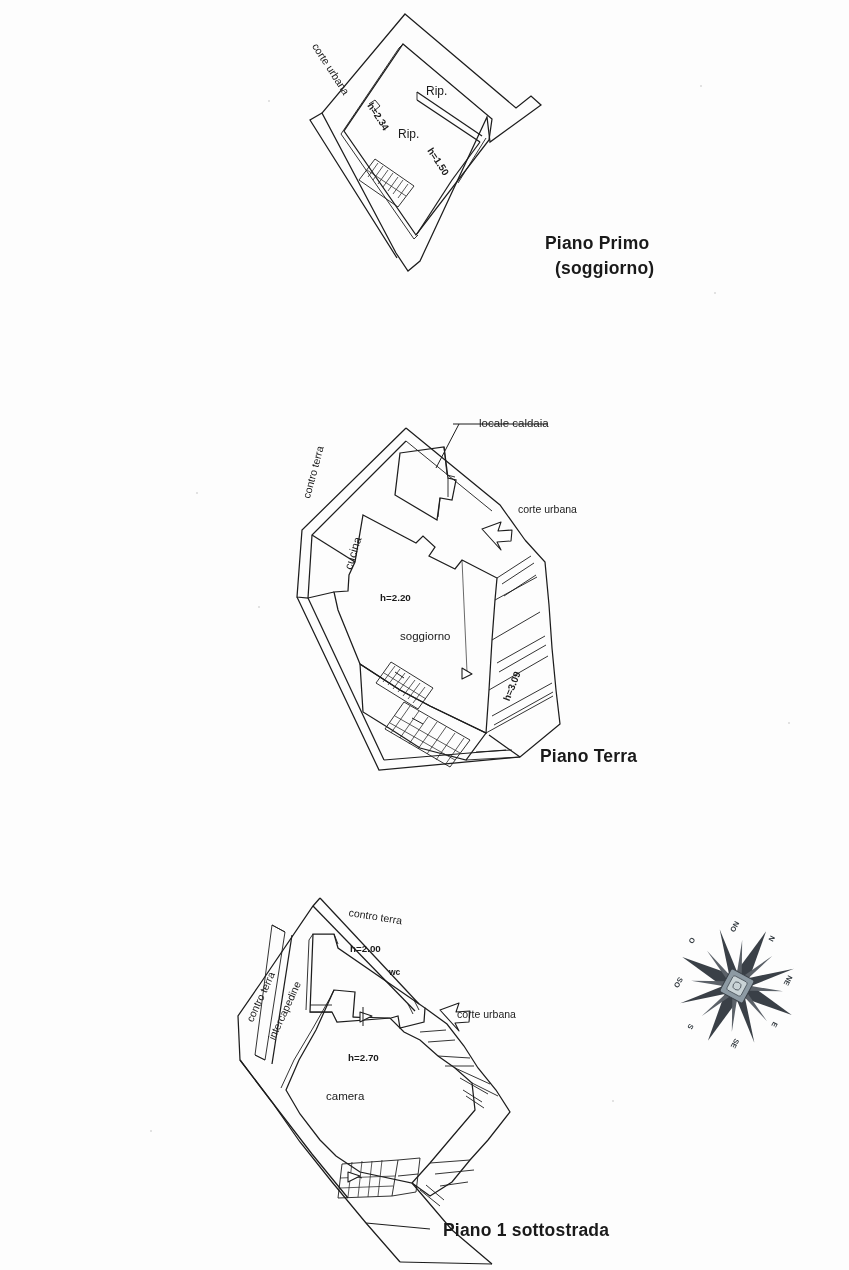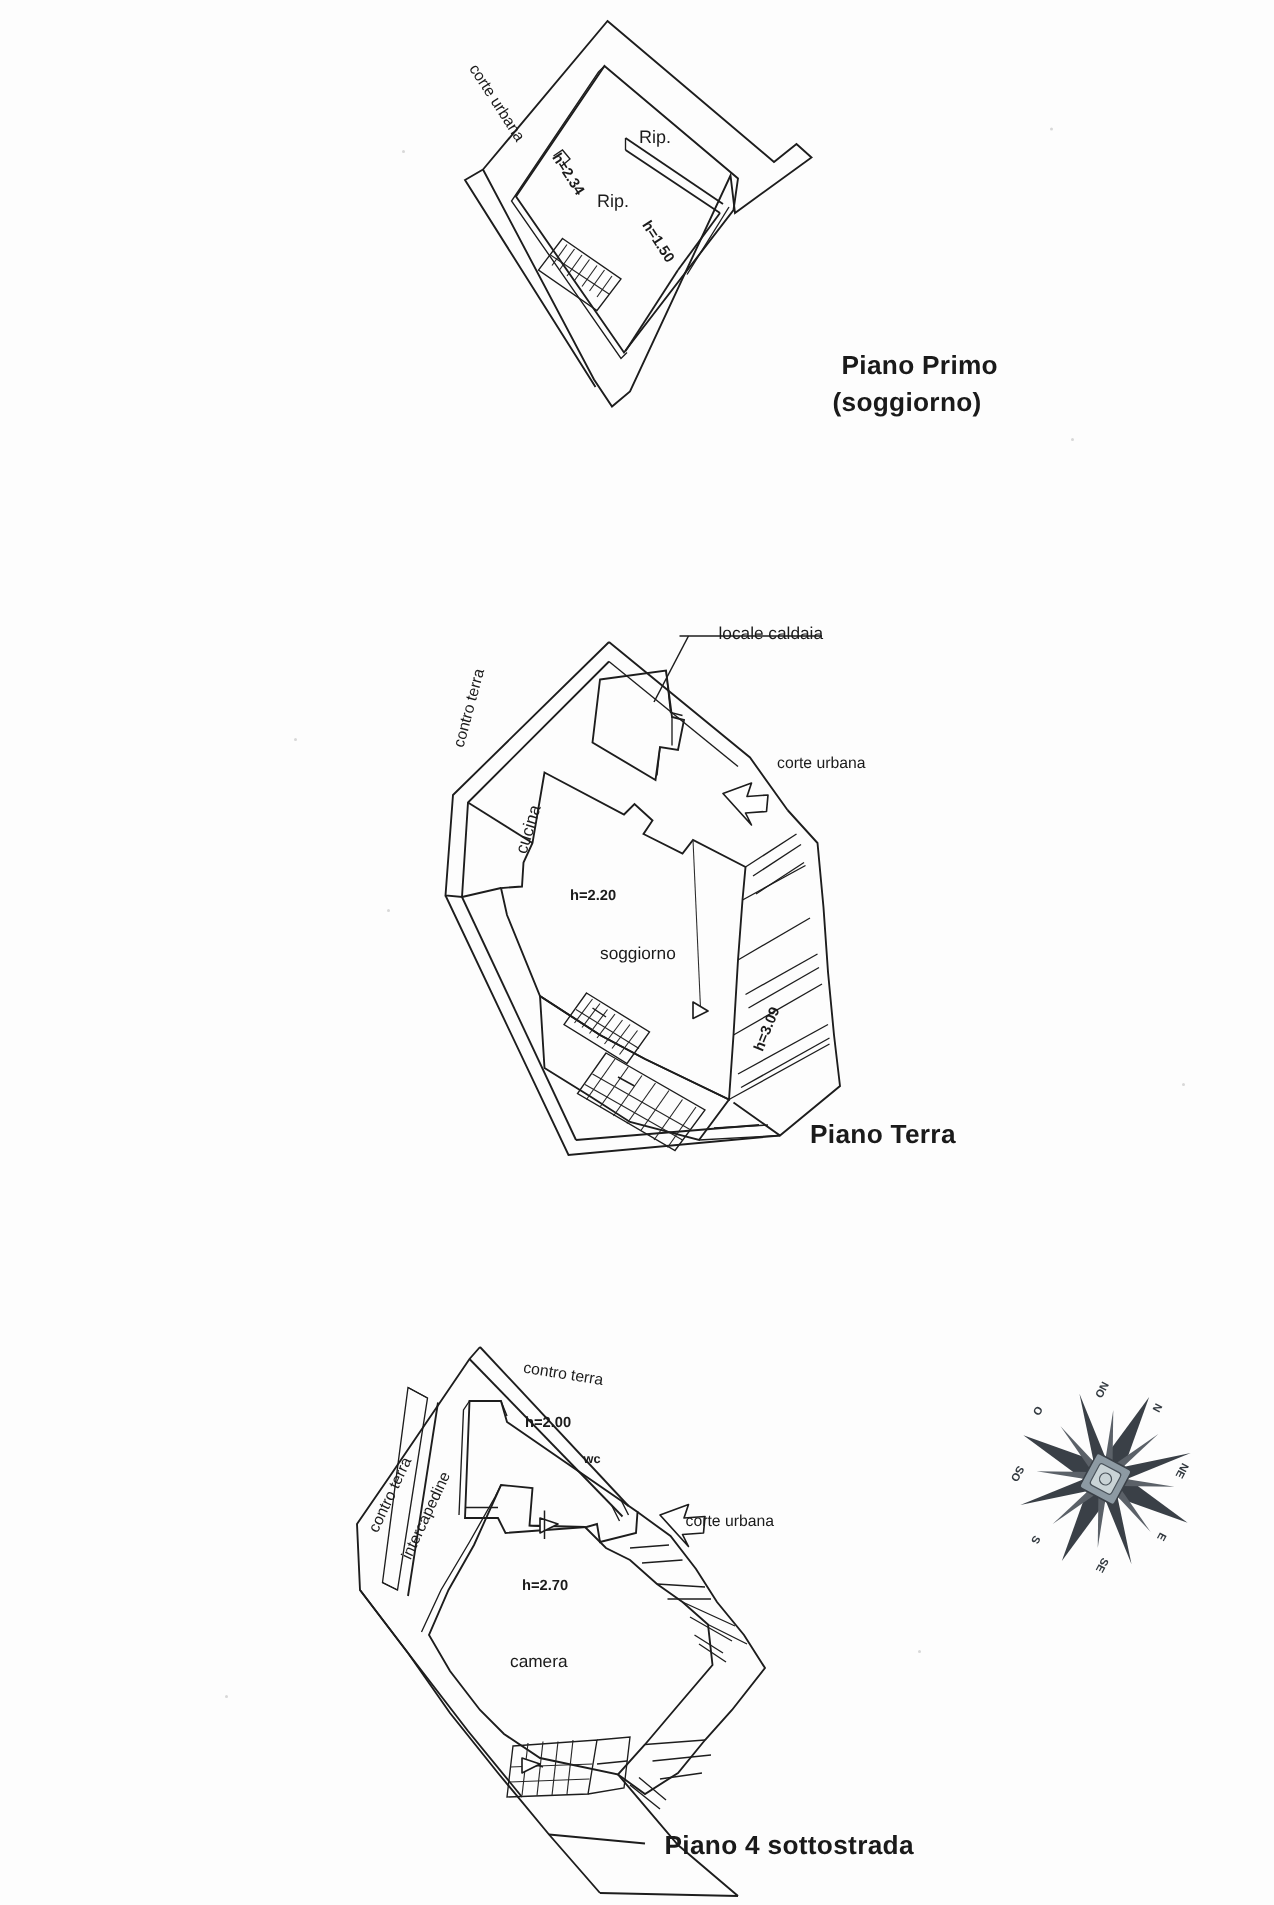--- a/index.html
+++ b/index.html
@@ -135,21 +135,21 @@
   <div class="txt edge-label" style="left:315px; top:38px; transform: rotate(57deg);">corte urbana</div>
 
   <div class="txt dim-label" style="left:370px; top:98px; transform: rotate(57deg);">h=2.34</div>
 
   <div class="txt dim-label" style="left:430px; top:143px; transform: rotate(57deg);">h=1.50</div>
 
   <div class="txt rip-label" style="left:426px; top:84px;">Rip.</div>
 
   <div class="txt rip-label" style="left:398px; top:127px;">Rip.</div>
 
-  <div class="txt floor-title" style="left:561px; top:233px;">Piano Primo</div>
+  <div class="txt floor-title" style="left:545px; top:233px;">Piano Primo</div>
   <div class="txt floor-title" style="left:555px; top:258px;">(soggiorno)</div>
 
   <svg class="plan" viewBox="0 0 849 1270">
 
     <path class="wall" d="M 406,428 L 302,530 L 297,597 L 308,598 L 312,535 L 406,441"></path>
 
     <path class="wall" d="M 406,428 L 500,505 L 525,540"></path>
     <path class="wall-thin" d="M 406,441 L 492,511"></path>
 
     <path class="wall" d="M 400,453 L 444,447 L 448,478 L 456,480 L 452,500 L 440,498 L 437,520 L 395,495 Z"></path>
@@ -327,25 +327,25 @@
   <div class="txt edge-label" style="left:249px; top:1015px; transform: rotate(-65deg);">contro terra</div>
 
   <div class="txt edge-label" style="left:271px; top:1033px; transform: rotate(-65deg);">intercapedine</div>
 
   <div class="txt dim-label" style="left:350px; top:943px;">h=2.00</div>
 
   <div class="txt small-label" style="left:389px; top:967px;">wc</div>
 
   <div class="txt edge-label" style="left:457px; top:1008px;">corte urbana</div>
 
-  <div class="txt room-label" style="left:340px; top:1090px;margin-top:12px;">camera</div>
+  <div class="txt room-label" style="left:326px; top:1090px;">camera</div>
 
   <div class="txt dim-label" style="left:348px; top:1052px;">h=2.70</div>
 
-  <div class="txt floor-title" style="left:443px; top:1220px;">Piano 4 sottostrada</div>
+  <div class="txt floor-title" style="left:443px; top:1220px;">Piano 1 sottostrada</div>
 
   <div id="compass">
     <svg viewBox="0 0 148 148">
       <g transform="translate(74,74) rotate(28)">
 
         <g class="rose-long">
           <path d="M 0,-62 L 7,-14 L 0,-8 L -7,-14 Z"></path>
           <path d="M 0,62 L 7,14 L 0,8 L -7,14 Z"></path>
           <path d="M 62,0 L 14,7 L 8,0 L 14,-7 Z"></path>
           <path d="M -62,0 L -14,7 L -8,0 L -14,-7 Z"></path>

